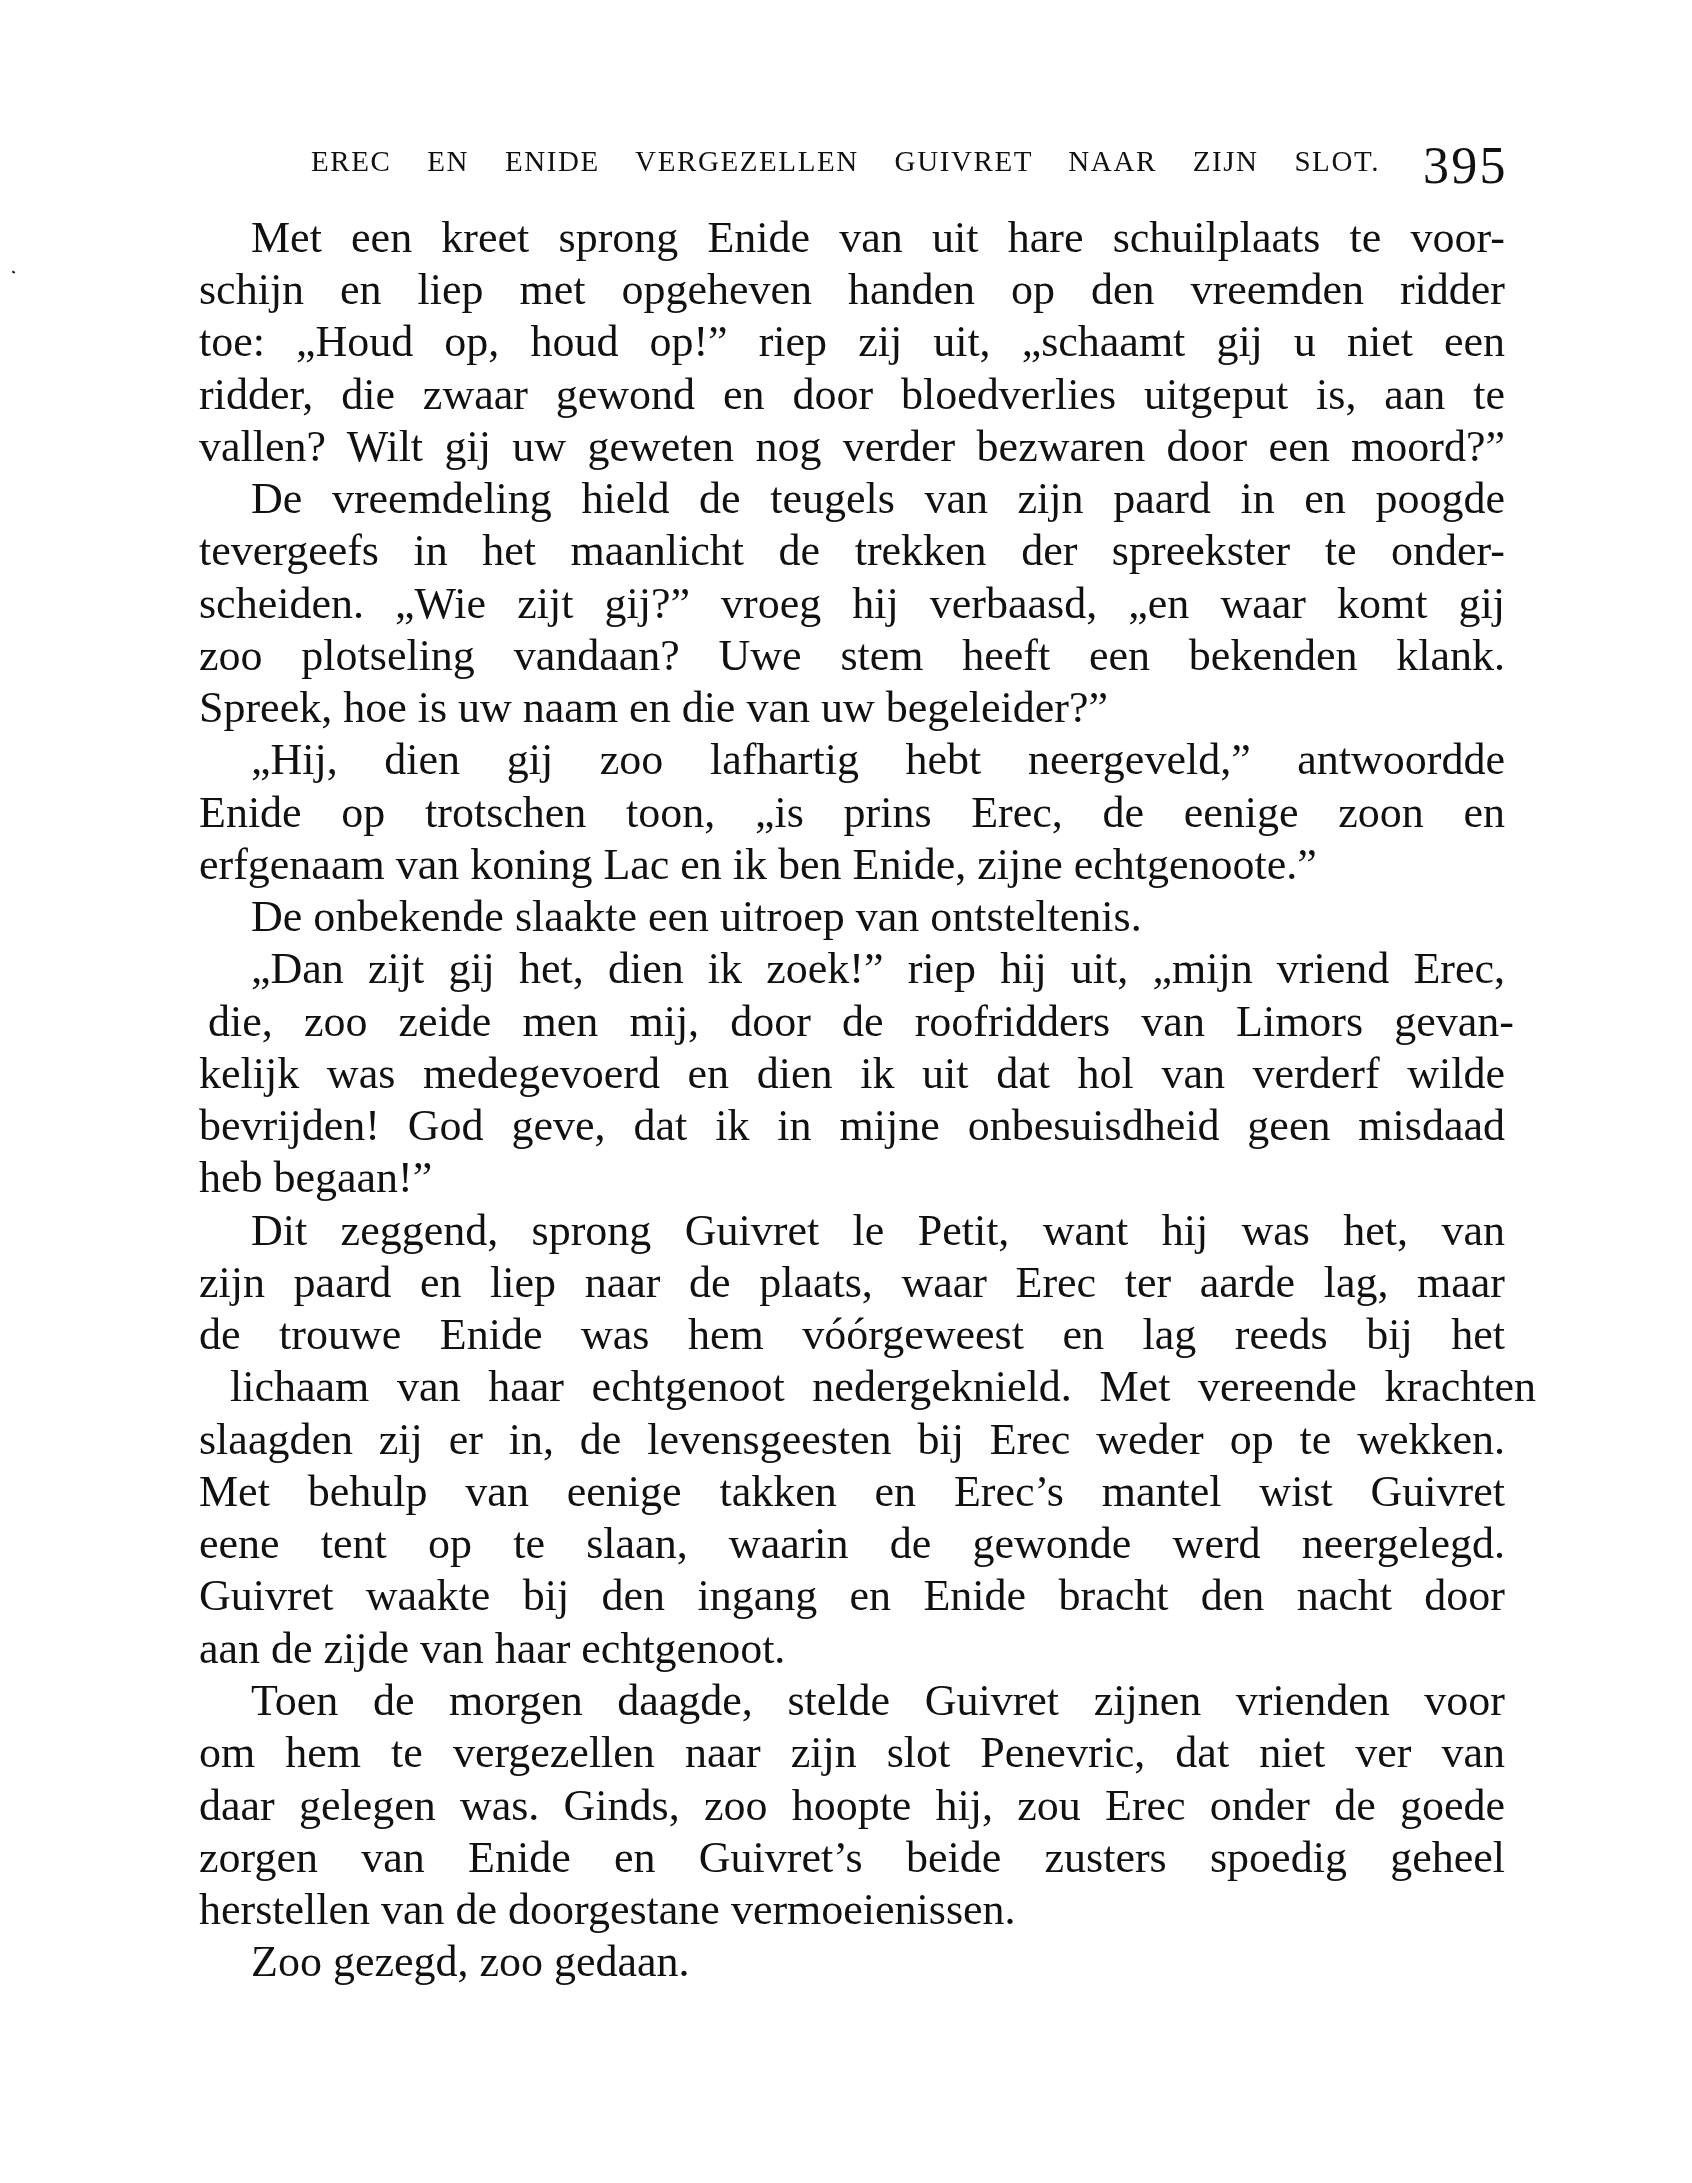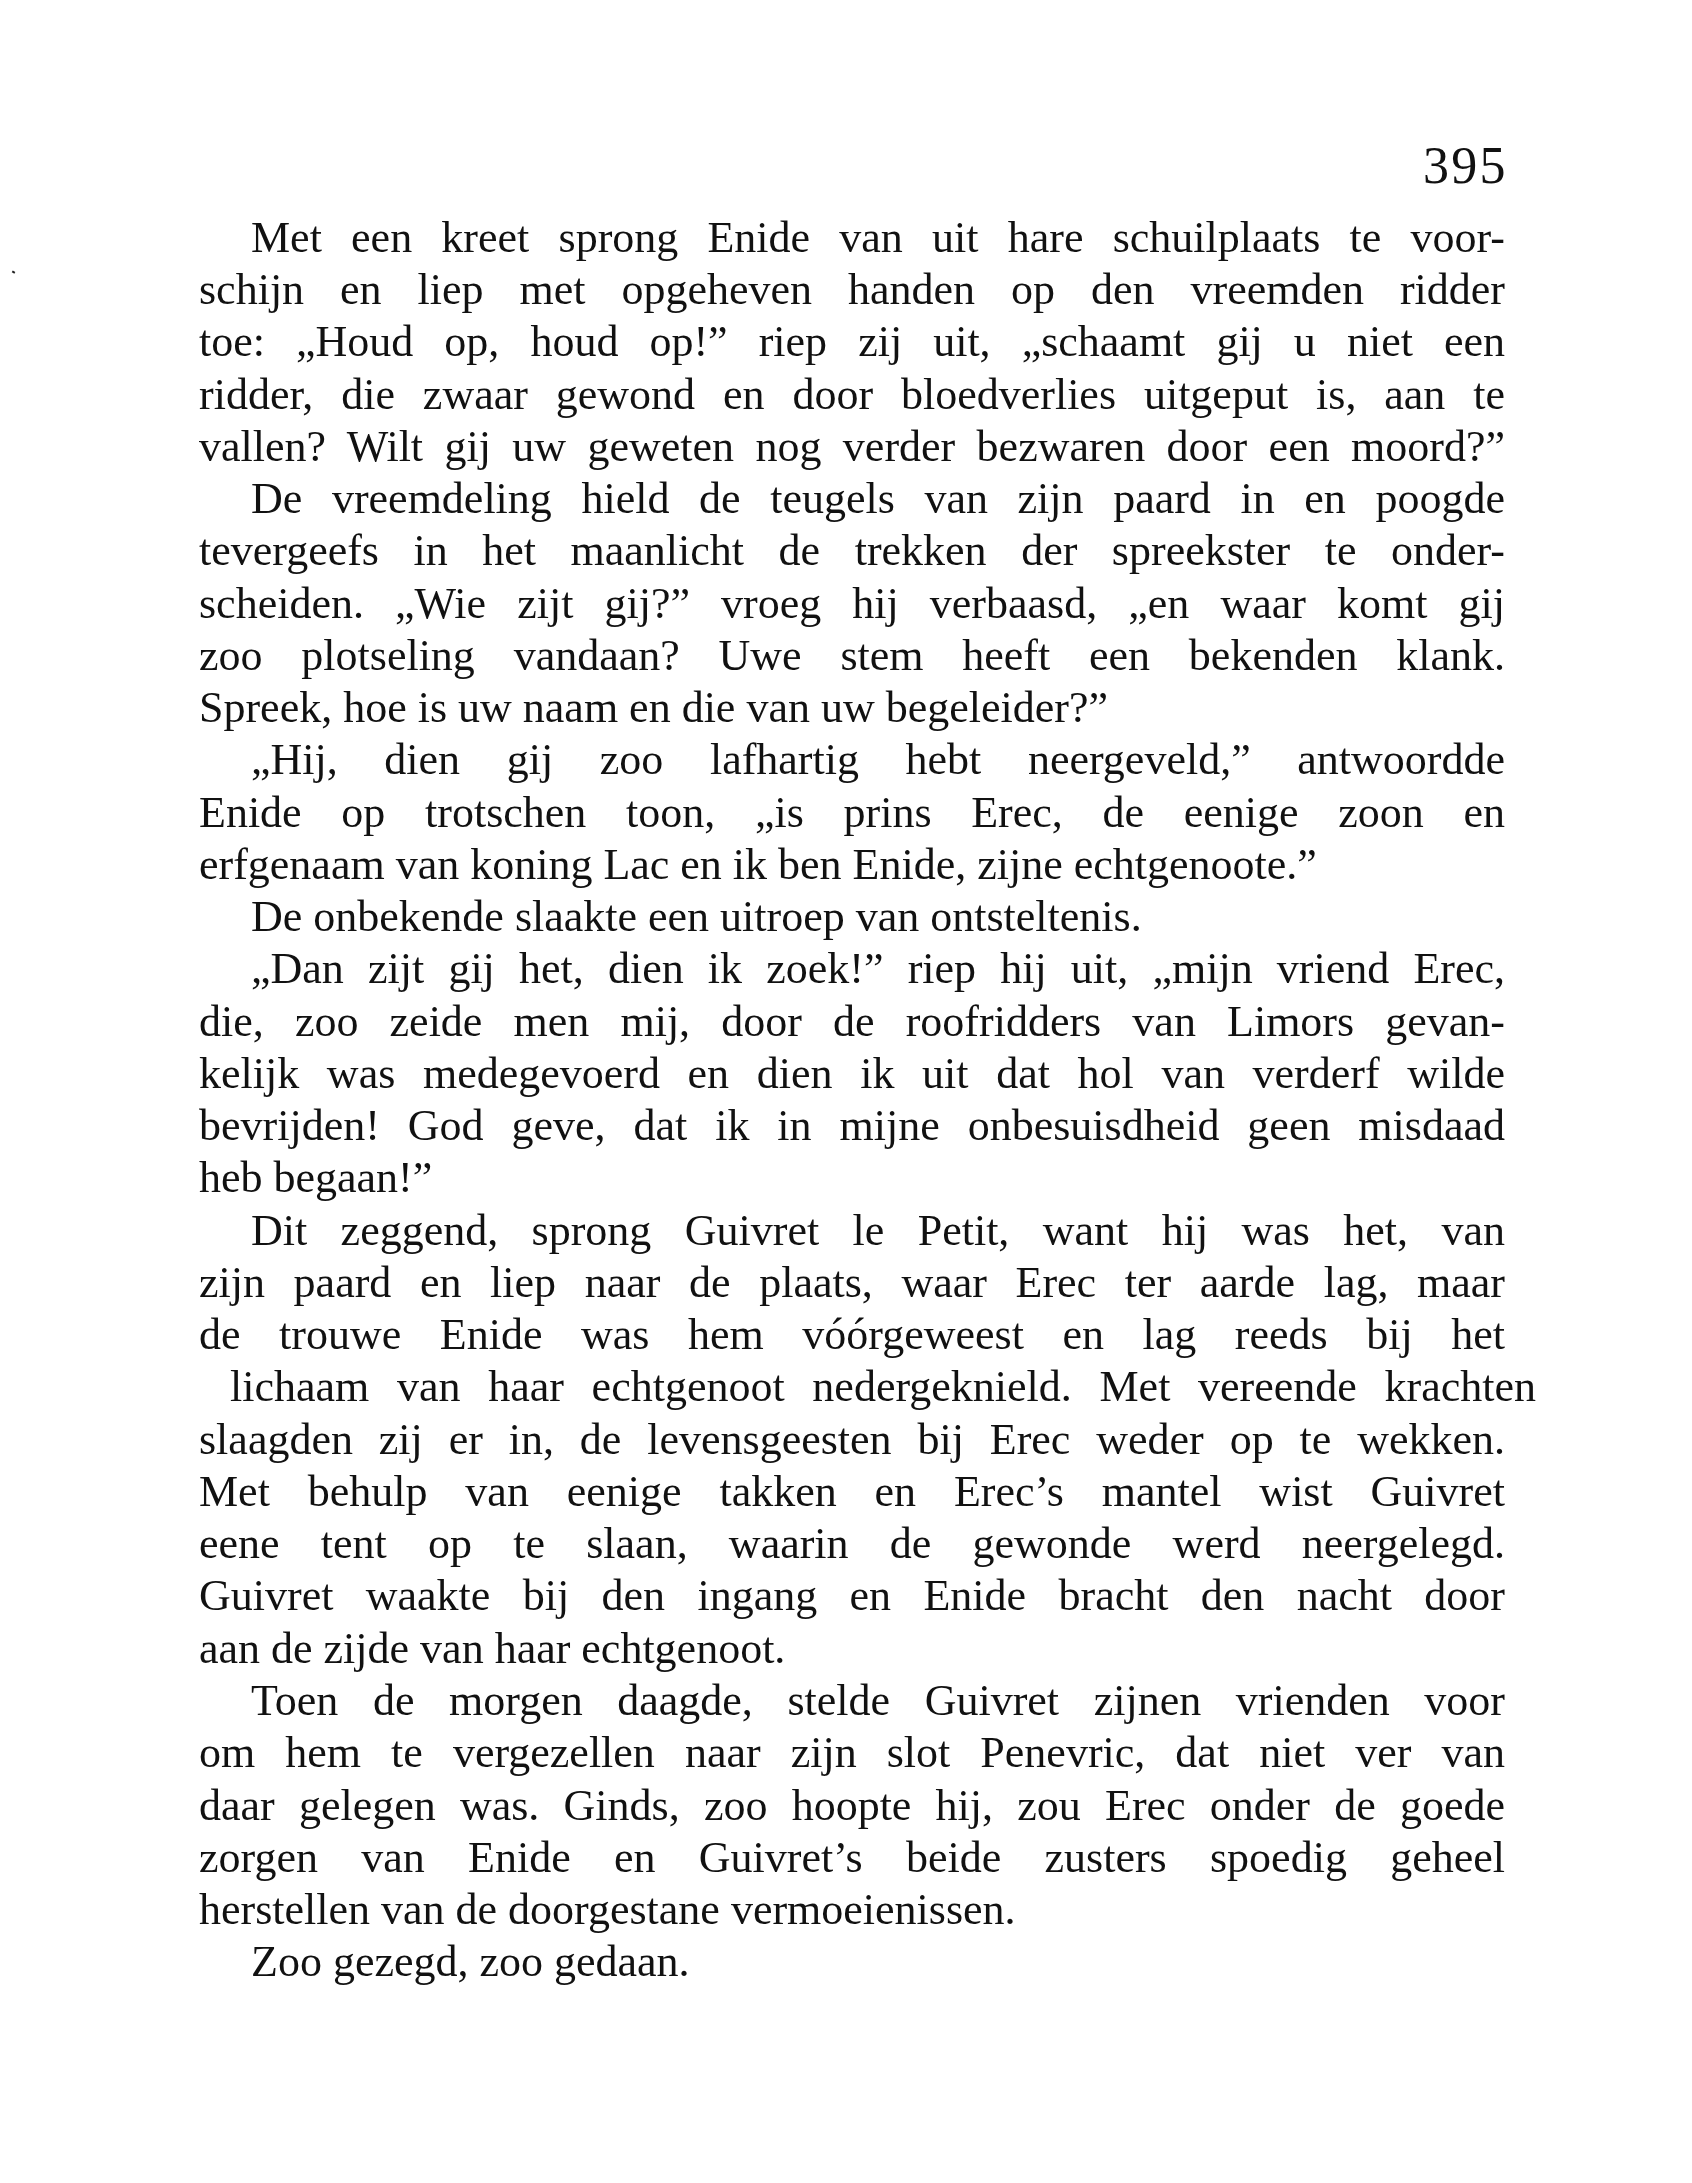--- a/index.html
+++ b/index.html
@@ -81,39 +81,40 @@
       background: #222;
       transform: rotate(30deg);
     }
   </style>
 </head>
 <body>
 
 <div class="page">
   <div class="speck"></div>
 
+  <div class="running-head">EREC EN ENIDE VERGEZELLEN GUIVRET NAAR ZIJN SLOT.</div>
   <div class="page-number">395</div>
 
   <div class="body-text">
     <div class="line indent" style="top: 211px;">Met een kreet sprong Enide van uit hare schuilplaats te voor-</div>
     <div class="line" style="top: 263px;">schijn en liep met opgeheven handen op den vreemden ridder</div>
     <div class="line" style="top: 315px;">toe: „Houd op, houd op!” riep zij uit, „schaamt gij u niet een</div>
     <div class="line" style="top: 368px;">ridder, die zwaar gewond en door bloedverlies uitgeput is, aan te</div>
     <div class="line" style="top: 420px;">vallen? Wilt gij uw geweten nog verder bezwaren door een moord?”</div>
     <div class="line indent" style="top: 472px;">De vreemdeling hield de teugels van zijn paard in en poogde</div>
     <div class="line" style="top: 524px;">tevergeefs in het maanlicht de trekken der spreekster te onder-</div>
     <div class="line" style="top: 577px;">scheiden. „Wie zijt gij?” vroeg hij verbaasd, „en waar komt gij</div>
     <div class="line" style="top: 629px;">zoo plotseling vandaan? Uwe stem heeft een bekenden klank.</div>
     <div class="line last" style="top: 681px;">Spreek, hoe is uw naam en die van uw begeleider?”</div>
     <div class="line indent" style="top: 733px;">„Hij, dien gij zoo lafhartig hebt neergeveld,” antwoordde</div>
     <div class="line" style="top: 786px;">Enide op trotschen toon, „is prins Erec, de eenige zoon en</div>
     <div class="line last" style="top: 838px;">erfgenaam van koning Lac en ik ben Enide, zijne echtgenoote.”</div>
     <div class="line indent last" style="top: 890px; text-align: right;">De onbekende slaakte een uitroep van ontsteltenis.</div>
     <div class="line indent" style="top: 942px;">„Dan zijt gij het, dien ik zoek!” riep hij uit, „mijn vriend Erec,</div>
-    <div class="line" style="top: 995px;">die, zoo zeide men mij, door de roofridders van Limors gevan-</div>
+    <div class="line" style="top: 995px; margin-left: 9px;">die, zoo zeide men mij, door de roofridders van Limors gevan-</div>
     <div class="line" style="top: 1047px;">kelijk was medegevoerd en dien ik uit dat hol van verderf wilde</div>
     <div class="line" style="top: 1099px;">bevrijden! God geve, dat ik in mijne onbesuisdheid geen misdaad</div>
     <div class="line last" style="top: 1151px;">heb begaan!”</div>
     <div class="line indent" style="top: 1204px;">Dit zeggend, sprong Guivret le Petit, want hij was het, van</div>
     <div class="line" style="top: 1256px;">zijn paard en liep naar de plaats, waar Erec ter aarde lag, maar</div>
     <div class="line" style="top: 1308px;">de trouwe Enide was hem vóórgeweest en lag reeds bij het</div>
     <div class="line" style="top: 1360px; margin-left: 31px;">lichaam van haar echtgenoot nedergeknield. Met vereende krachten</div>
     <div class="line" style="top: 1413px;">slaagden zij er in, de levensgeesten bij Erec weder op te wekken.</div>
     <div class="line" style="top: 1465px;">Met behulp van eenige takken en Erec’s mantel wist Guivret</div>
     <div class="line" style="top: 1517px;">eene tent op te slaan, waarin de gewonde werd neergelegd.</div>

